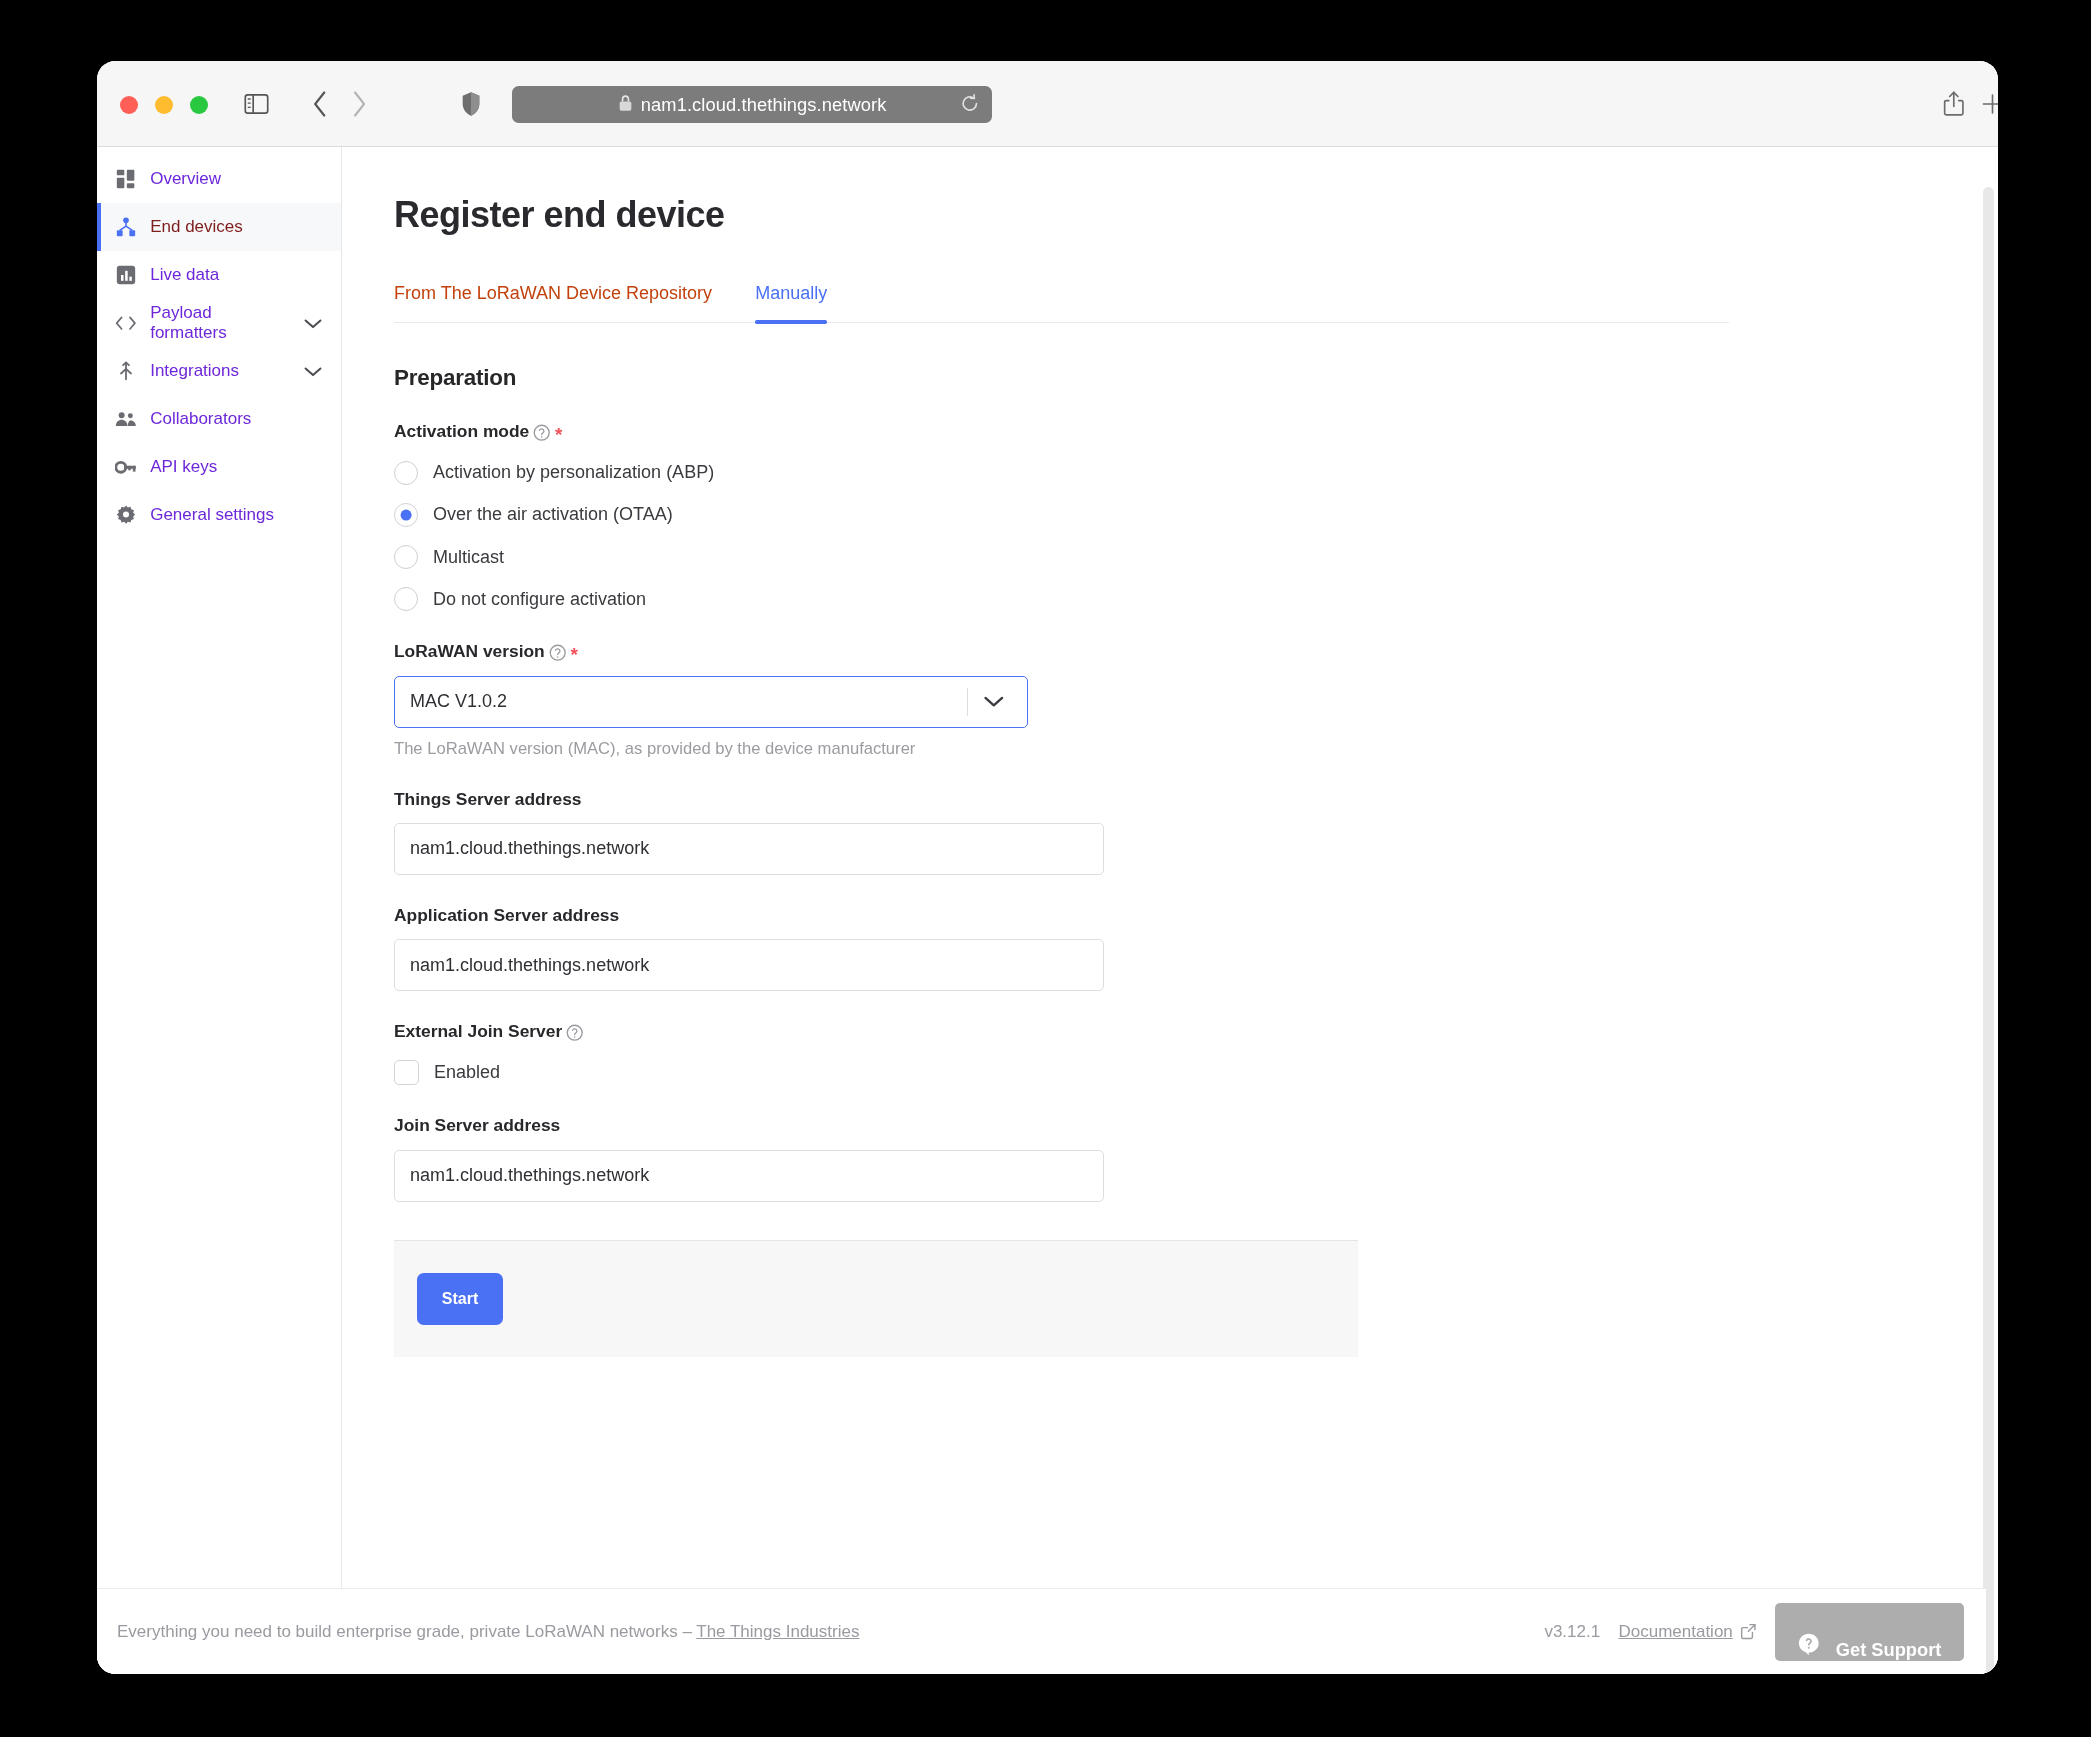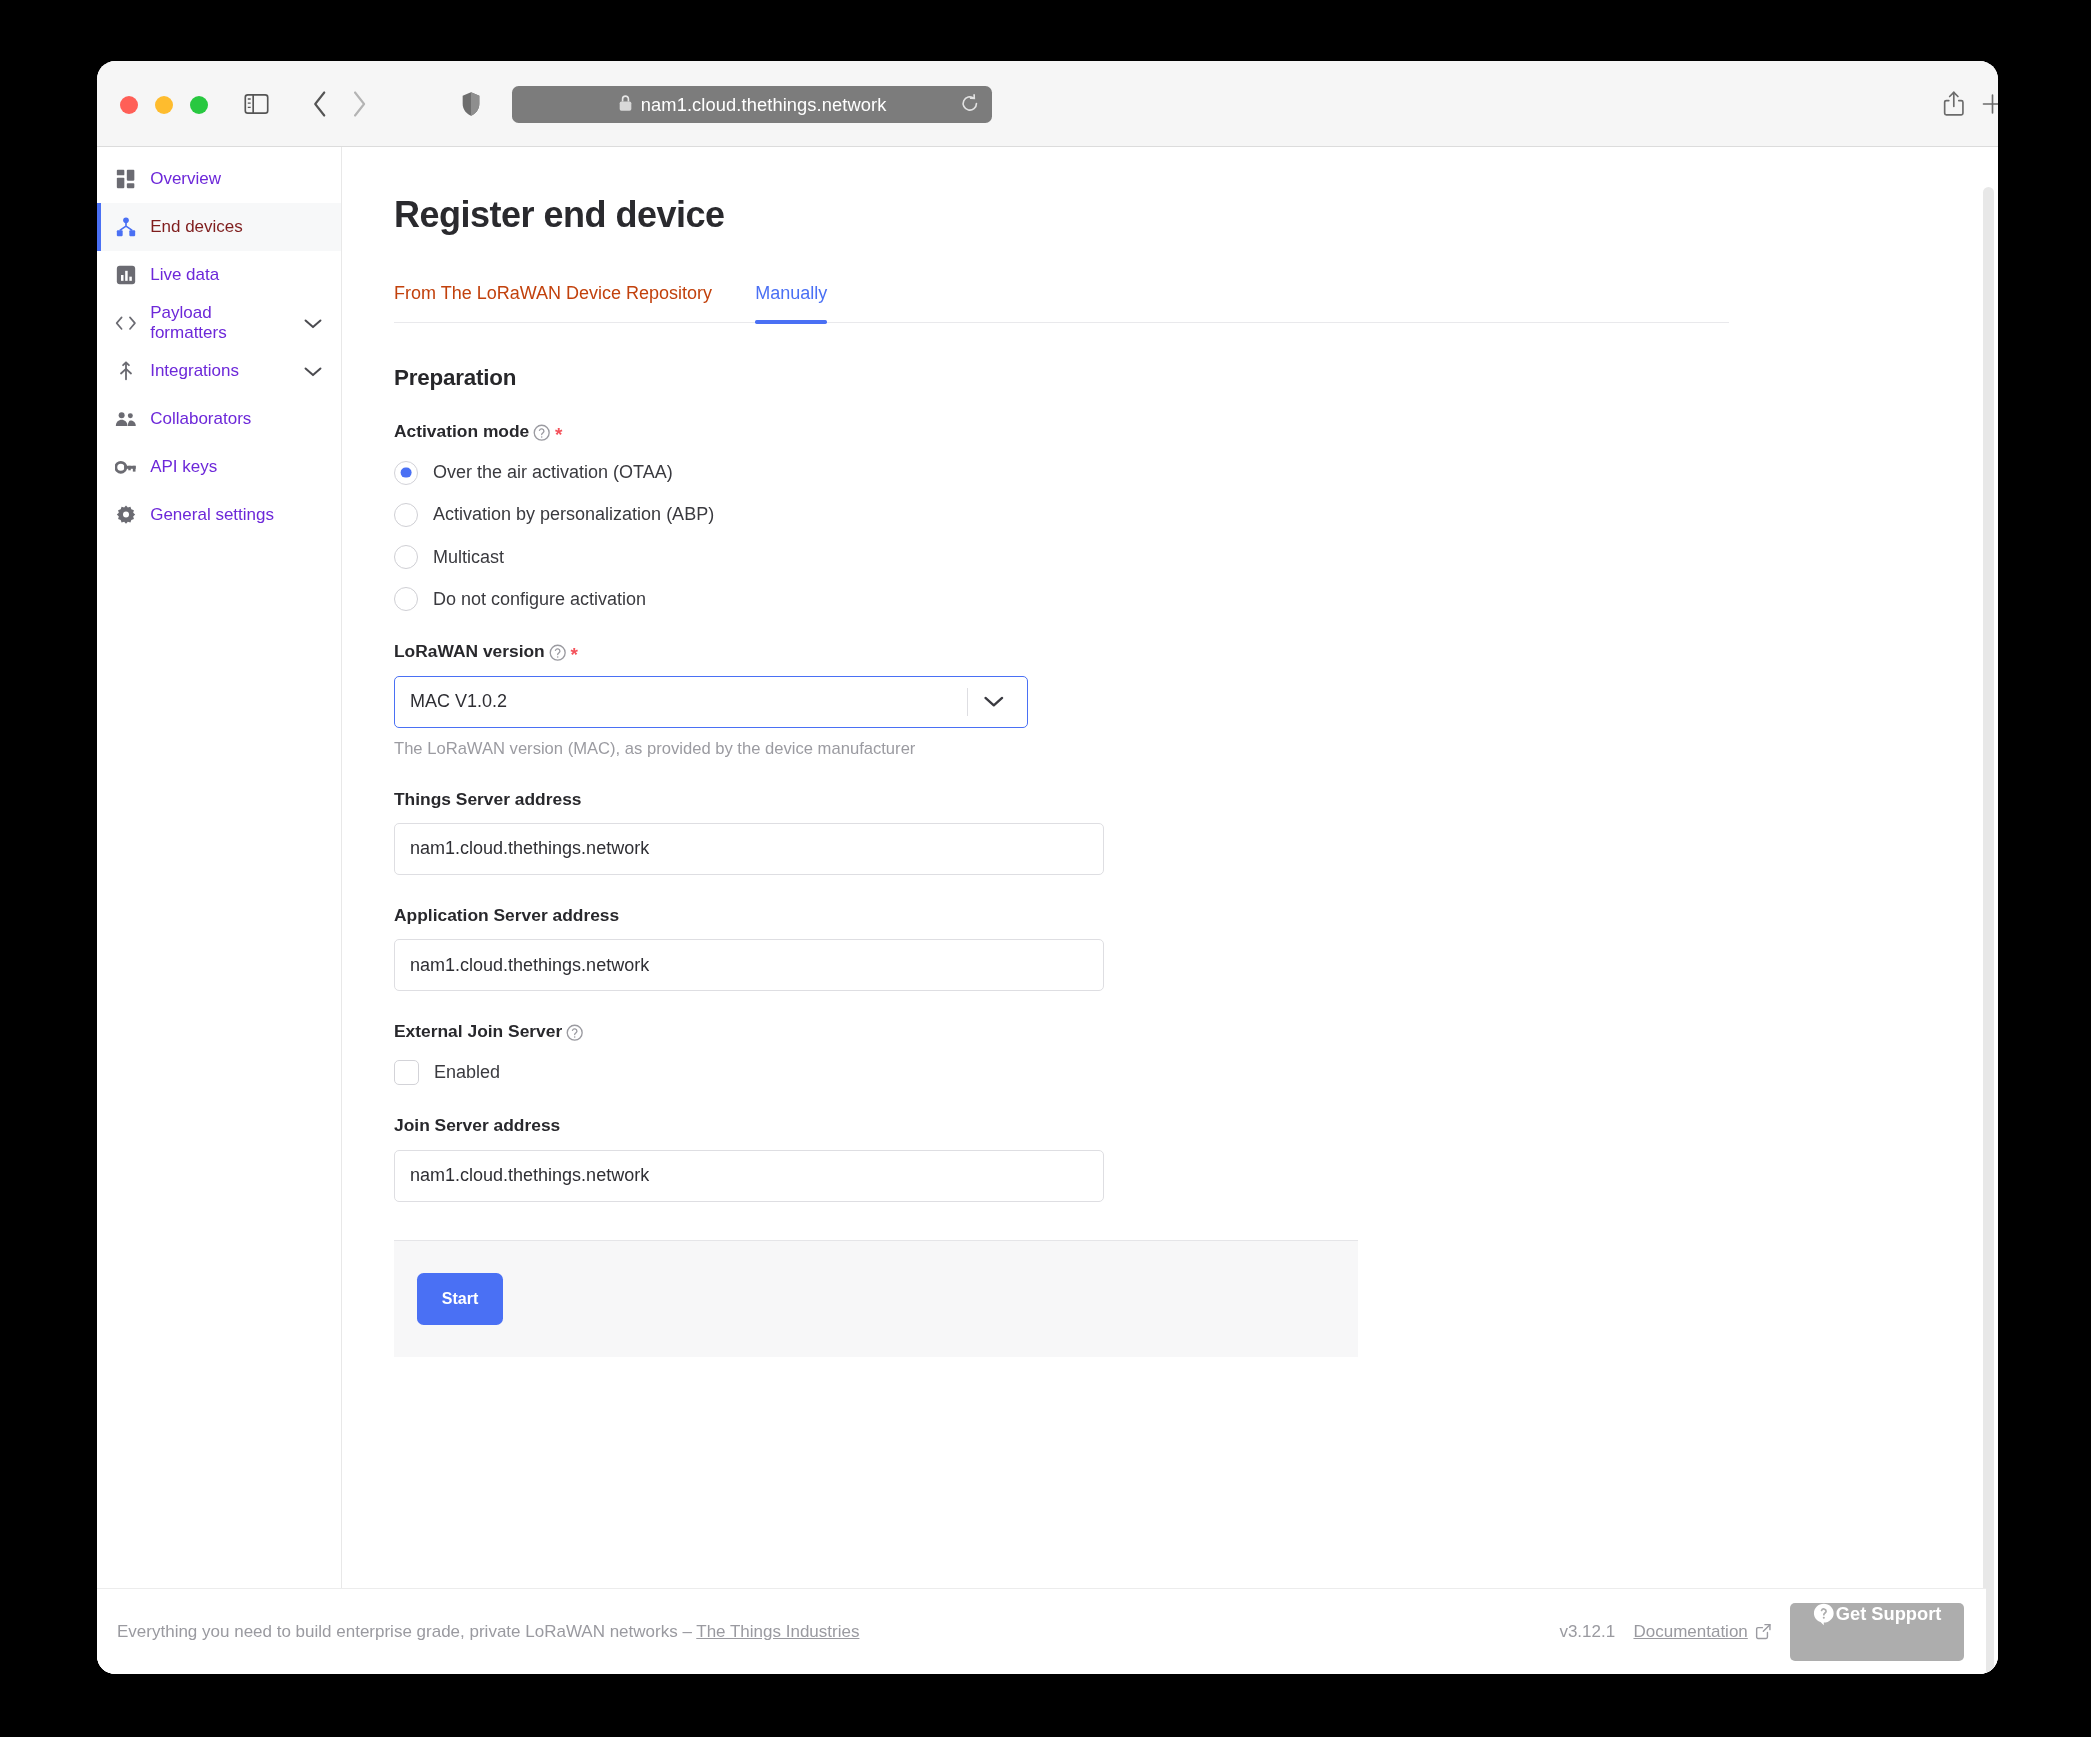--- a/index.html
+++ b/index.html
@@ -396,22 +396,22 @@
     background: #adadad;
     color: #ffffff;
     border: none;
     height: 58px;
     padding: 0 23px;
     border-radius: 5px;
     font-size: 18.3px;
     font-weight: 700;
     font-family: "Liberation Sans", sans-serif;
     display: flex;
-    align-items: flex-start;
-    gap: 1px;
+    align-items: flex-end;
+    gap: 16px;
     cursor: pointer;
     margin-right: 21.6px;
   }
 </style>
 </head>
 <body>
 
 <div class="window">
 
   <div class="toolbar">
@@ -627,26 +627,26 @@
               <svg width="17.4" height="17.4" viewBox="0 0 21 21" fill="none" stroke="#9a9aa0" stroke-width="1.6">
                 <circle cx="10.5" cy="10.5" r="9"></circle>
                 <path d="M7.8 7.7 a2.8 2.8 0 0 1 5.4 1 c0 1.9 -2.7 2.2 -2.7 4" stroke-linecap="round"></path>
                 <circle cx="10.5" cy="15.6" r="0.95" fill="#9a9aa0" stroke="none"></circle>
               </svg>
             </span>
             <span class="req">*</span>
           </div>
 
           <div class="radio-row">
+            <span class="radio"></span>
+            <span class="radio-label">Activation by personalization (ABP)</span>
+          </div>
+          <div class="radio-row">
             <span class="radio checked"></span>
             <span class="radio-label">Over the air activation (OTAA)</span>
-          </div>
-          <div class="radio-row">
-            <span class="radio"></span>
-            <span class="radio-label">Activation by personalization (ABP)</span>
           </div>
           <div class="radio-row">
             <span class="radio"></span>
             <span class="radio-label">Multicast</span>
           </div>
           <div class="radio-row">
             <span class="radio"></span>
             <span class="radio-label">Do not configure activation</span>
           </div>
         </div>

